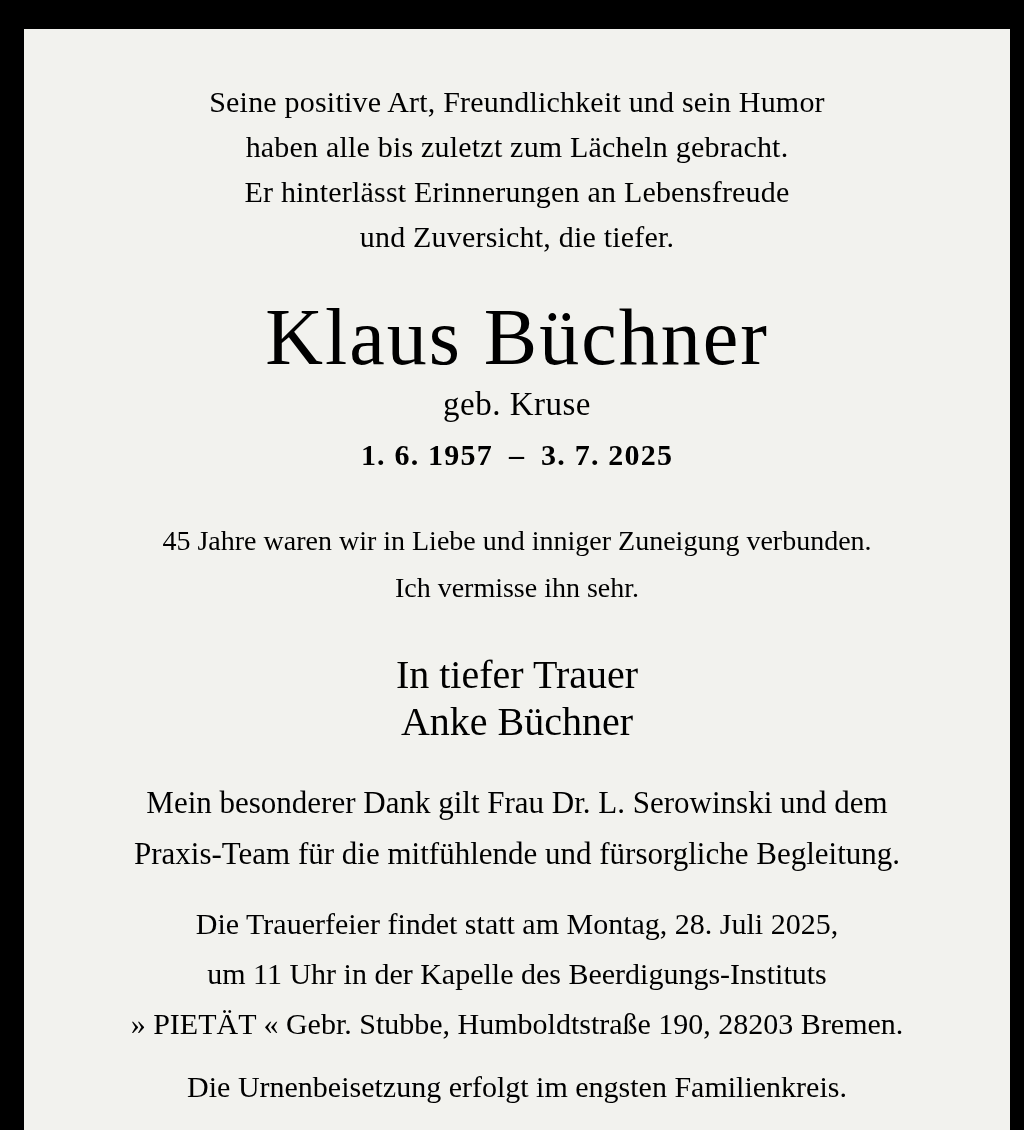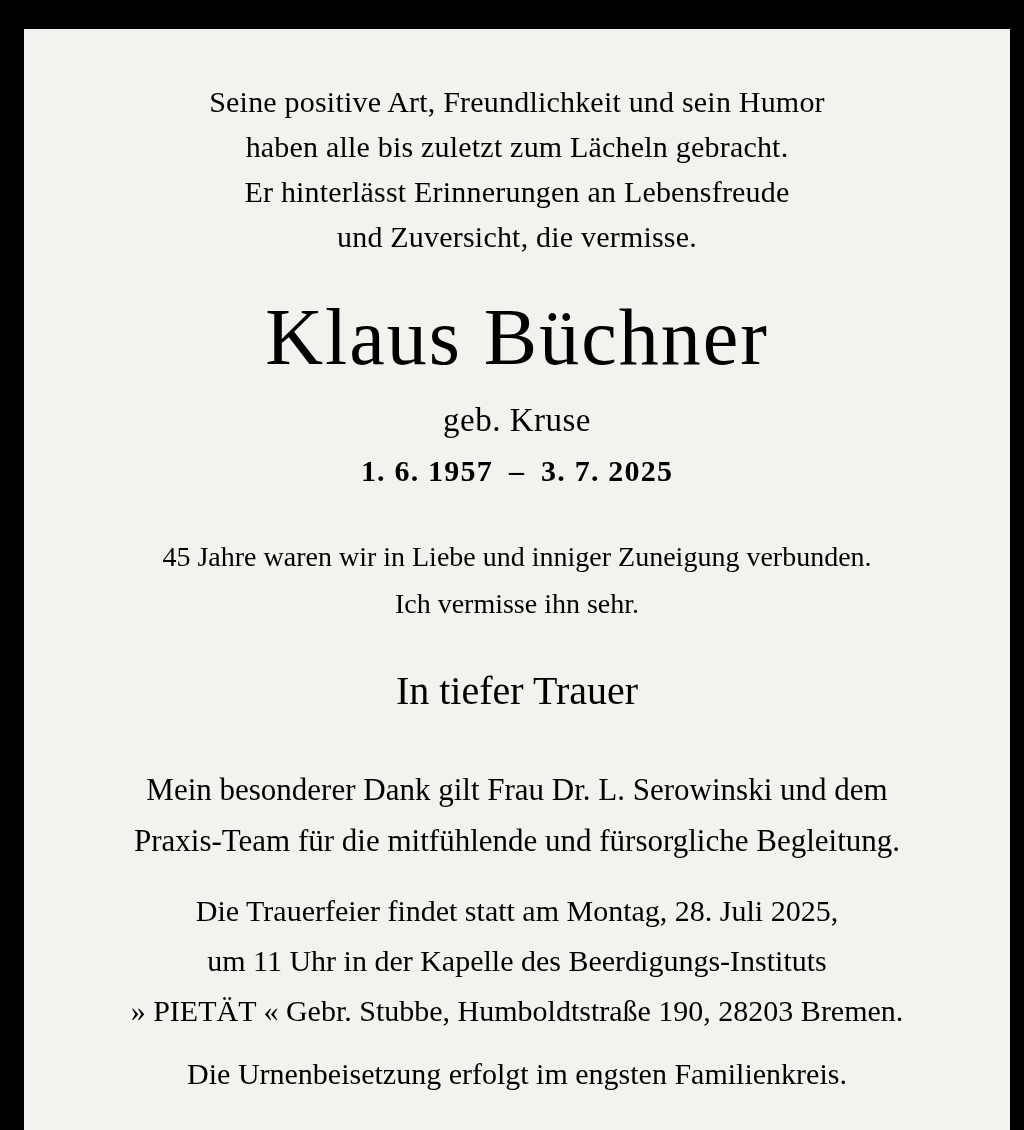--- a/index.html
+++ b/index.html
@@ -51,21 +51,21 @@
     font-size: 80px;
     line-height: 92px;
     letter-spacing: 2px;
     margin-top: 32px;
     font-weight: normal;
   }
   .maiden {
     font-size: 33px;
     line-height: 42px;
     letter-spacing: 0.5px;
-    margin-top: 16px;
+    margin-top: 0;
   }
   .dates {
     font-size: 30px;
     line-height: 40px;
     letter-spacing: 1.2px;
     margin-top: 10px;
     font-weight: bold;
   }
   .dates .sep {
     padding: 0 16px;
@@ -76,21 +76,21 @@
     margin-top: 42px;
   }
   .mourner {
     font-size: 40px;
     line-height: 47px;
     margin-top: 40px;
   }
   .thanks {
     font-size: 31px;
     line-height: 51px;
-    margin-top: 50px;
+    margin-top: 32px;
   }
   .funeral {
     font-size: 30px;
     line-height: 50px;
     margin-top: 20px;
   }
   .closing {
     font-size: 30px;
     line-height: 46px;
     margin-top: 15px;
@@ -102,38 +102,39 @@
 </head>
 <body>
 
 <div class="obituary-frame">
   <div class="obituary-card">
 
     <div class="block verse">
       <span class="verse-line">Seine positive Art, Freundlichkeit und sein Humor</span>
       <span class="verse-line">haben alle bis zuletzt zum Lächeln gebracht.</span>
       <span class="verse-line">Er hinterlässt Erinnerungen an Lebensfreude</span>
-      <span class="verse-line">und Zuversicht, die vermisse.</span>
+      <span class="verse-line">und Zuversicht, die tiefer.</span>
     </div>
 
     <div class="block name">Klaus Büchner</div>
 
     <div class="block maiden">geb. Kruse</div>
 
     <div class="block dates">
       <span>1. 6. 1957</span><span class="sep">–</span><span>3. 7. 2025</span>
     </div>
 
     <div class="block tribute">
       <span class="line">45 Jahre waren wir in Liebe und inniger Zuneigung verbunden.</span>
       <span class="line">Ich vermisse ihn sehr.</span>
     </div>
 
     <div class="block mourner">
       <span class="line">In tiefer Trauer</span>
+      <span class="line">Anke Büchner</span>
     </div>
 
     <div class="block thanks">
       <span class="line">Mein besonderer Dank gilt Frau Dr. L. Serowinski und dem</span>
       <span class="line">Praxis-Team für die mitfühlende und fürsorgliche Begleitung.</span>
     </div>
 
     <div class="block funeral">
       <span class="line">Die Trauerfeier findet statt am Montag, 28. Juli 2025,</span>
       <span class="line">um 11 Uhr in der Kapelle des Beerdigungs-Instituts</span>

